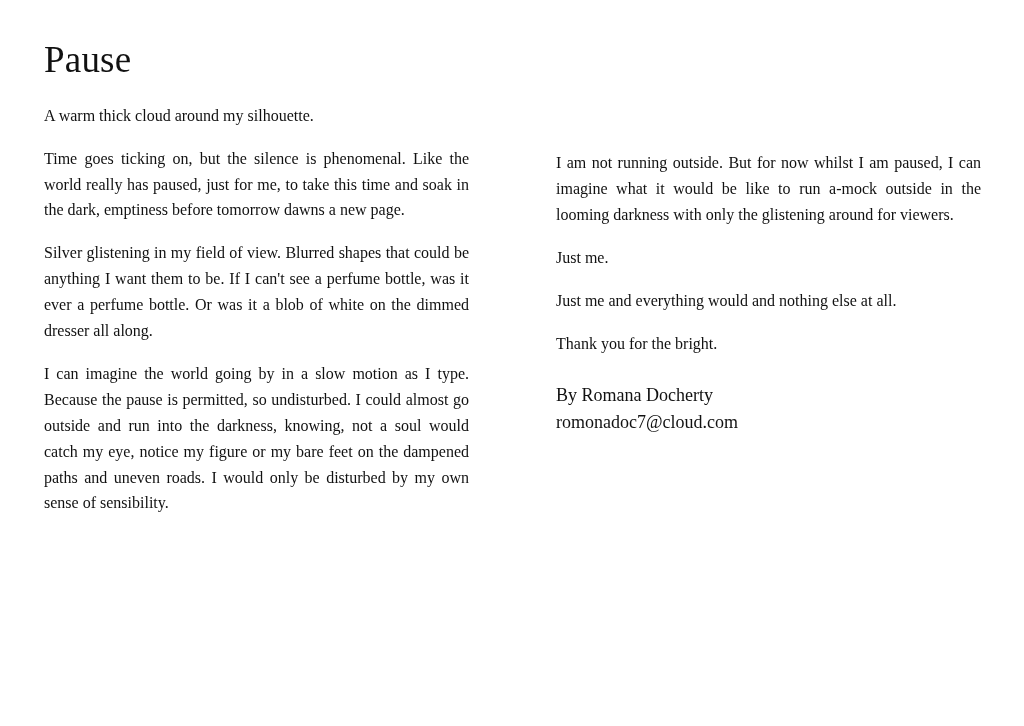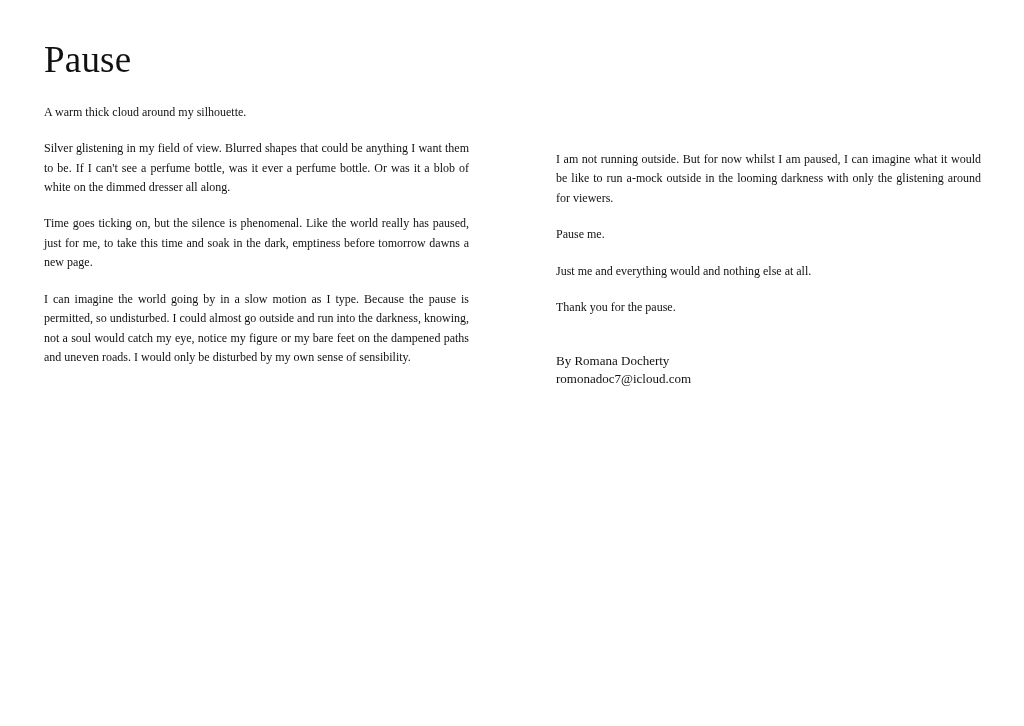--- a/index.html
+++ b/index.html
@@ -36,56 +36,56 @@
   }
   .title {
     font-family: "Liberation Serif", serif;
     font-size: 37px;
     font-weight: 400;
     line-height: 1.1;
     margin: 0 0 22px 0;
     letter-spacing: 0.2px;
   }
   p.para {
-    font-size: 12px;
+    font-size: 16px;
     line-height: 1.62;
     margin: 0 0 17px 0;
     text-align: justify;
     text-justify: inter-word;
     hyphens: none;
   }
   p.para:last-child {
     margin-bottom: 5px;
   }
   .byline {
-    margin-top: 34px;
-    font-size: 13px;
+    margin-top: 26px;
+    font-size: 18px;
     line-height: 1.45;
   }
   .byline div {
     margin: 0;
   }
 </style>
 </head>
 <body>
 
 <div class="page">
 
   <div class="col col-left">
     <h1 class="title">Pause</h1>
     <p class="para">A warm thick cloud around my silhouette.</p>
+    <p class="para">Time goes ticking on, but the silence is phenomenal. Like the world really has paused, just for me, to take this time and soak in the dark, emptiness before tomorrow dawns a new page.</p>
     <p class="para">Silver glistening in my field of view. Blurred shapes that could be anything I want them to be. If I can't see a perfume bottle, was it ever a perfume bottle. Or was it a blob of white on the dimmed dresser all along.</p>
-    <p class="para">Time goes ticking on, but the silence is phenomenal. Like the world really has paused, just for me, to take this time and soak in the dark, emptiness before tomorrow dawns a new page.</p>
     <p class="para">I can imagine the world going by in a slow motion as I type. Because the pause is permitted, so undisturbed. I could almost go outside and run into the darkness, knowing, not a soul would catch my eye, notice my figure or my bare feet on the dampened paths and uneven roads. I would only be disturbed by my own sense of sensibility.</p>
   </div>
 
   <div class="col col-right">
     <p class="para">I am not running outside. But for now whilst I am paused, I can imagine what it would be like to run a-mock outside in the looming darkness with only the glistening around for viewers.</p>
-    <p class="para">Pause me.</p>
+    <p class="para">Just me.</p>
     <p class="para">Just me and everything would and nothing else at all.</p>
-    <p class="para">Thank you for the pause.</p>
+    <p class="para">Thank you for the bright.</p>
     <div class="byline">
       <div>By Romana Docherty</div>
-      <div>romonadoc7@icloud.com</div>
+      <div>romonadoc7@cloud.com</div>
     </div>
   </div>
 
 </div>
 
 </body></html>

